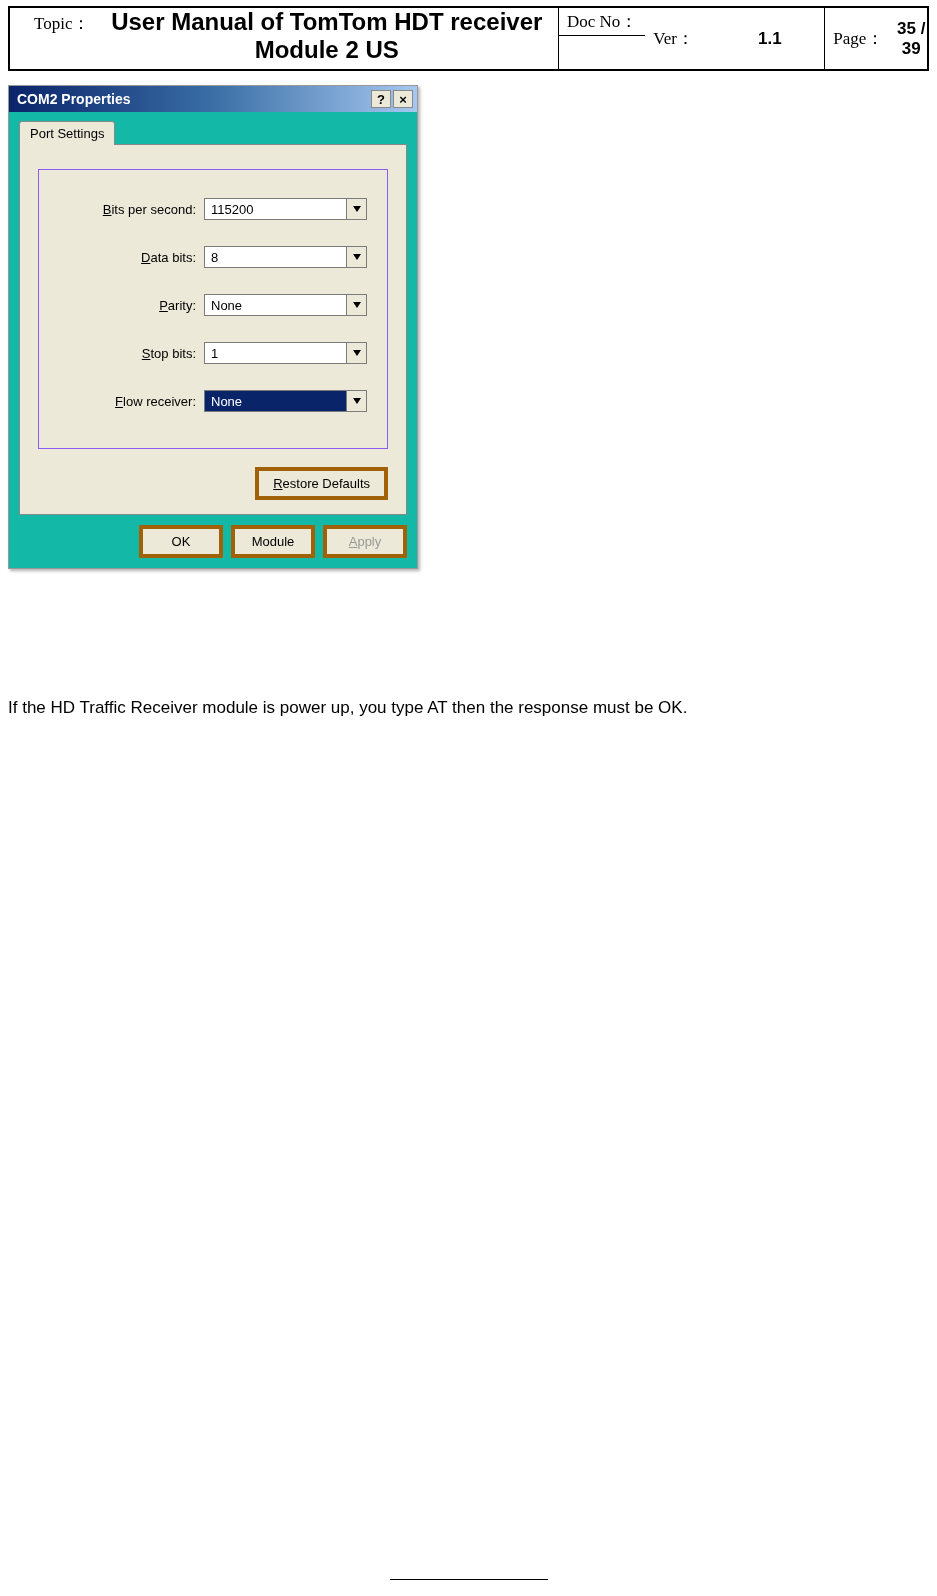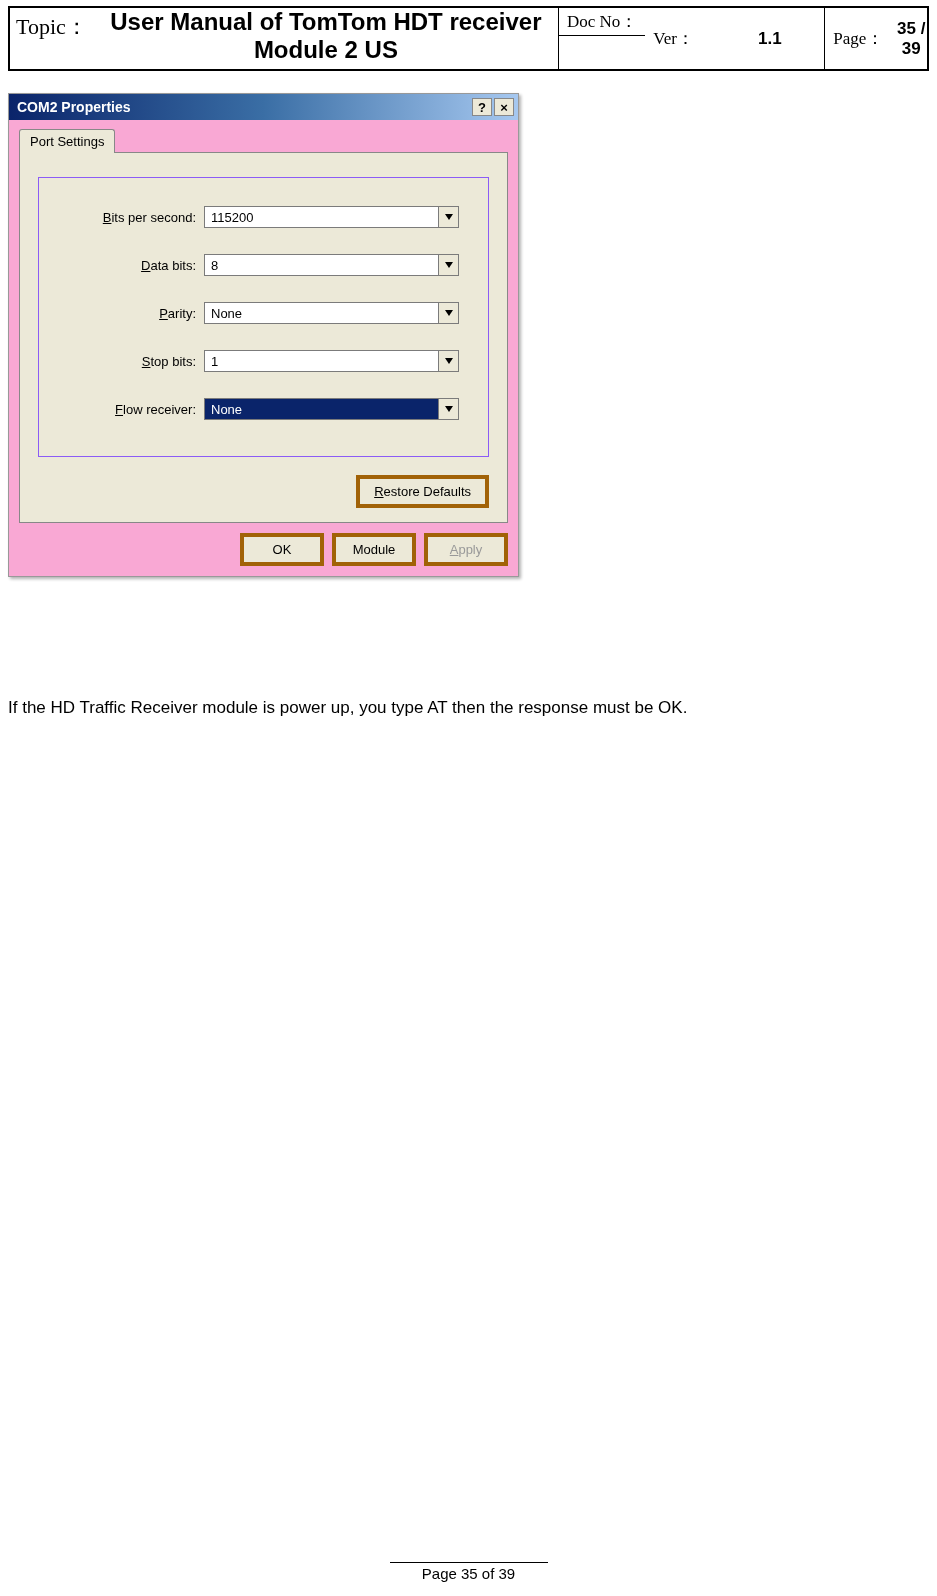--- a/index.html
+++ b/index.html
@@ -16,23 +16,24 @@
       margin: 6px 8px 0 8px;
       display: flex;
     }
     .hdr-left {
       display: flex;
       border-right: 1px solid #000;
       flex: 1;
     }
     .hdr-topic-lbl {
       font-family: "Times New Roman", serif;
-      font-size: 22px;
+      font-size: 17px;
       padding: 4px 6px 0 6px;
       min-width: 60px;
+      margin-left: 18px;
     }
     .hdr-title {
       font-family: Arial, sans-serif;
       font-weight: bold;
       font-size: 24px;
       text-align: center;
       flex: 1;
       padding: 0 6px 6px 6px;
       line-height: 1.15;
     }
@@ -76,27 +77,26 @@
       display: flex;
       flex: 1;
       align-items: center;
     }
 
     
     .dialog {
       position: absolute;
       left: 8px;
       top: 85px;
-      width: 511px;
-      background: #f9a8d4;
+      width: 410px;
+      background: #14b8a6;
       border: 1px solid #999;
       box-shadow: 2px 2px 3px rgba(0,0,0,.3);
       font-family: Tahoma, Arial, sans-serif;
       font-size: 13px;
-      margin-top: 8px;
     }
     .titlebar {
       background: linear-gradient(to right, #0a246a, #3a6ea5, #a6c8f0);
       color: #fff;
       height: 26px;
       display: flex;
       align-items: center;
       padding: 0 4px 0 8px;
     }
     .titlebar-text {
@@ -347,14 +347,13 @@
       <div class="btn">Module</div>
       <div class="btn disabled"><span class="ul">A</span><span>pply</span></div>
     </div>
   </div>
 </div>
 
 <div class="body-text">If the HD Traffic Receiver module is power up, you type AT then the response must be OK.</div>
 
 <div class="page-footer">
   <div class="footer-line"></div>
-  <div>Page 35 of 39</div>
 </div>
 
 </body></html>

